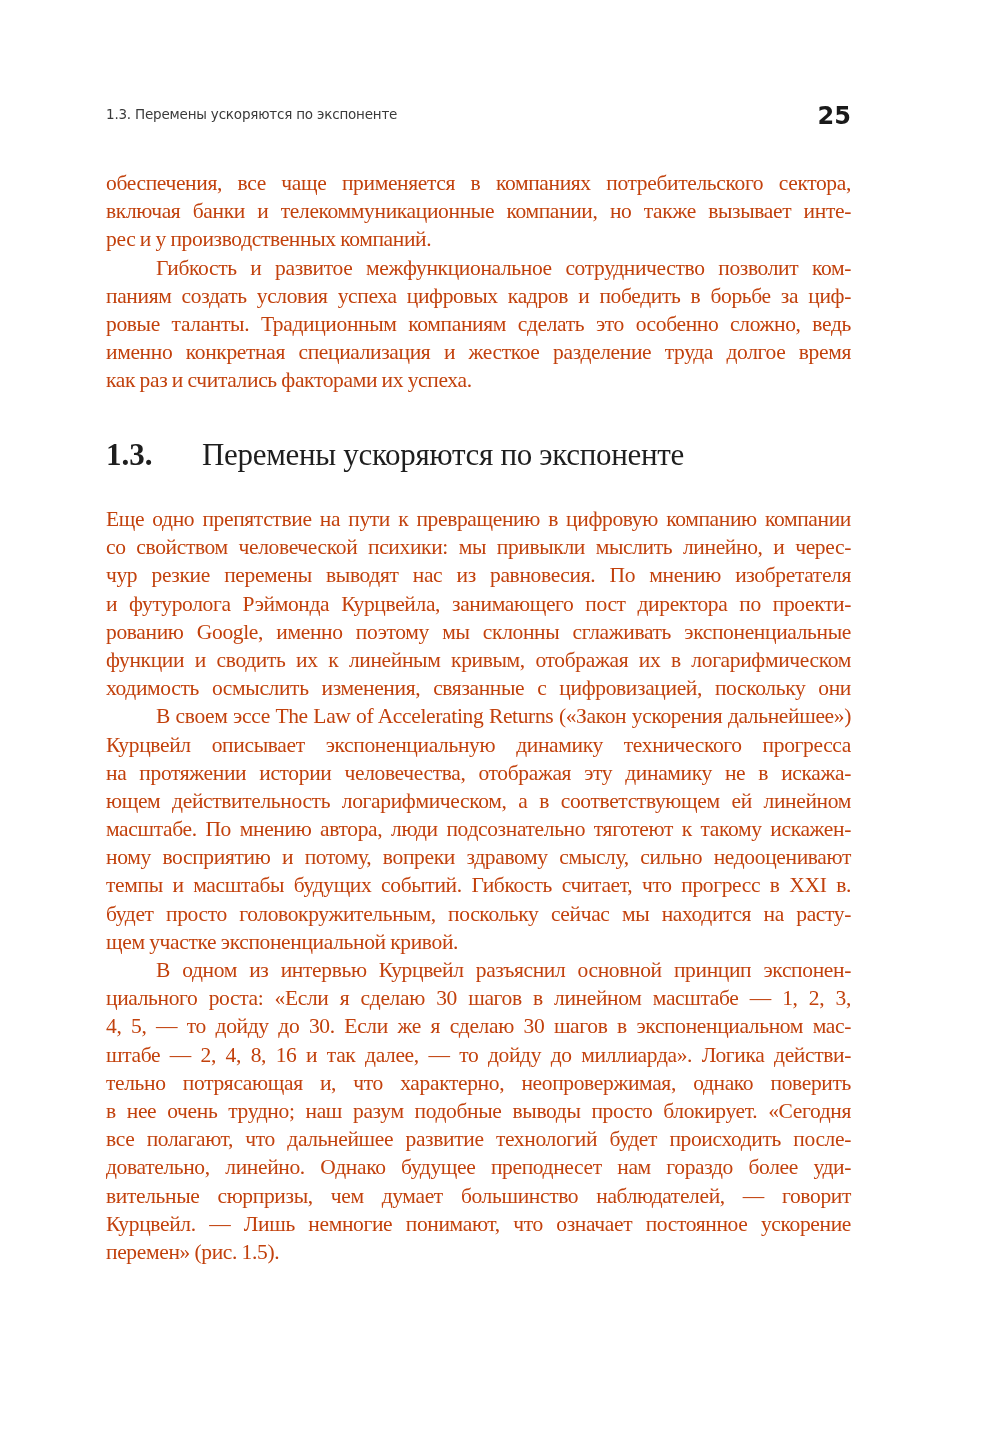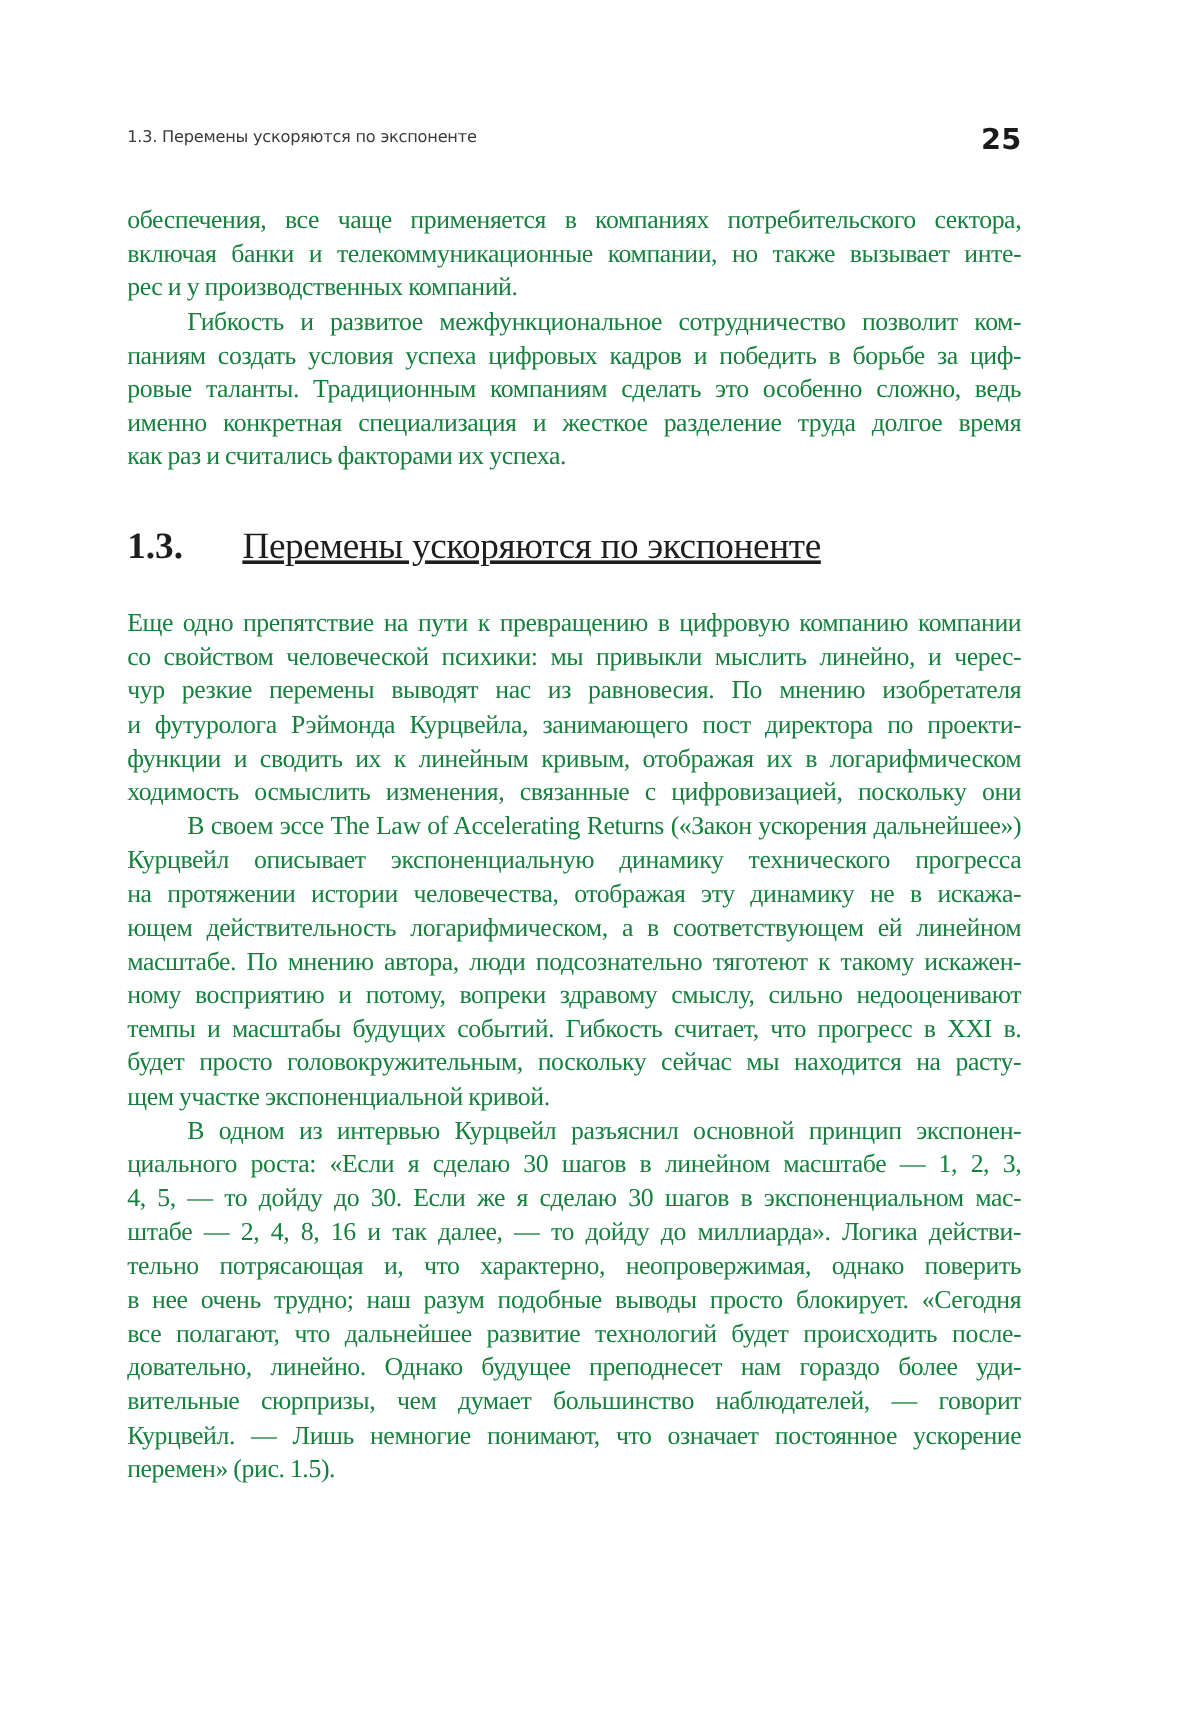--- a/index.html
+++ b/index.html
@@ -9,36 +9,36 @@
     position: absolute; left: 106px; top: 104px; width: 745px; height: 24px;
     font-family: "DejaVu Sans", sans-serif; font-size: 13.5px; color: #3a3a3a;
   }
   .running-header .rh-title { position: absolute; left: 0; top: 2px; letter-spacing: -0.2px; }
   .running-header .rh-page {
     position: absolute; right: 0; top: -2px; font-weight: bold; font-size: 24px; color: #1a1a1a;
     font-family: "DejaVu Sans", sans-serif;
   }
   .body-text {
     position: absolute; left: 106px; width: 745px;
-    font-family: "Liberation Serif", serif; font-size: 21.5px; color: #15803d;
+    font-family: "Liberation Serif", serif; font-size: 21.5px; color: #c2410c;
   }
   .line {
     display: block; height: 28.2px; line-height: 28.2px; white-space: nowrap;
     text-align: justify; text-align-last: justify; letter-spacing: -0.35px; word-spacing: -0.5px;
   }
   .line.last { text-align-last: left; }
   .line.indent { padding-left: 50px; }
   .block-a { top: 169px; }
   .block-b { top: 505px; }
   .section-heading {
     position: absolute; left: 106px; top: 437px; width: 745px; height: 44px;
     font-family: "Liberation Serif", serif; font-size: 31px; color: #1e1e1e;
   }
   .section-heading .sh-num { position: absolute; left: 0; top: 0; font-weight: bold; }
-  .section-heading .sh-title { position: absolute; left: 96px; top: 0; letter-spacing: -0.3px; text-decoration: underline; }
+  .section-heading .sh-title { position: absolute; left: 96px; top: 0; letter-spacing: -0.3px; }
 </style>
 </head>
 <body>
 
 <div class="page">
 
   <div class="running-header">
     <span class="rh-title">1.3.  Перемены ускоряются по экспоненте</span>
     <span class="rh-page">25</span>
   </div>
@@ -62,20 +62,21 @@
     <span class="sh-num">1.3.</span>
     <span class="sh-title">Перемены ускоряются по экспоненте</span>
   </div>
 
   <div class="body-text block-b">
     <div>
       <span class="line">Еще одно препятствие на пути к превращению в цифровую компанию компании</span>
       <span class="line">со свойством человеческой психики: мы привыкли мыслить линейно, и черес-</span>
       <span class="line">чур резкие перемены выводят нас из равновесия. По мнению изобретателя</span>
       <span class="line">и футуролога Рэймонда Курцвейла, занимающего пост директора по проекти-</span>
+      <span class="line">рованию Google, именно поэтому мы склонны сглаживать экспоненциальные</span>
       <span class="line">функции и сводить их к линейным кривым, отображая их в логарифмическом</span>
       <span class="line">ходимость осмыслить изменения, связанные с цифровизацией, поскольку они</span>
     </div>
     <div>
       <span class="line indent">В своем эссе The Law of Accelerating Returns («Закон ускорения дальнейшее»)</span>
       <span class="line">Курцвейл описывает экспоненциальную динамику технического прогресса</span>
       <span class="line">на протяжении истории человечества, отображая эту динамику не в искажа-</span>
       <span class="line">ющем действительность логарифмическом, а в соответствующем ей линейном</span>
       <span class="line">масштабе. По мнению автора, люди подсознательно тяготеют к такому искажен-</span>
       <span class="line">ному восприятию и потому, вопреки здравому смыслу, сильно недооценивают</span>

